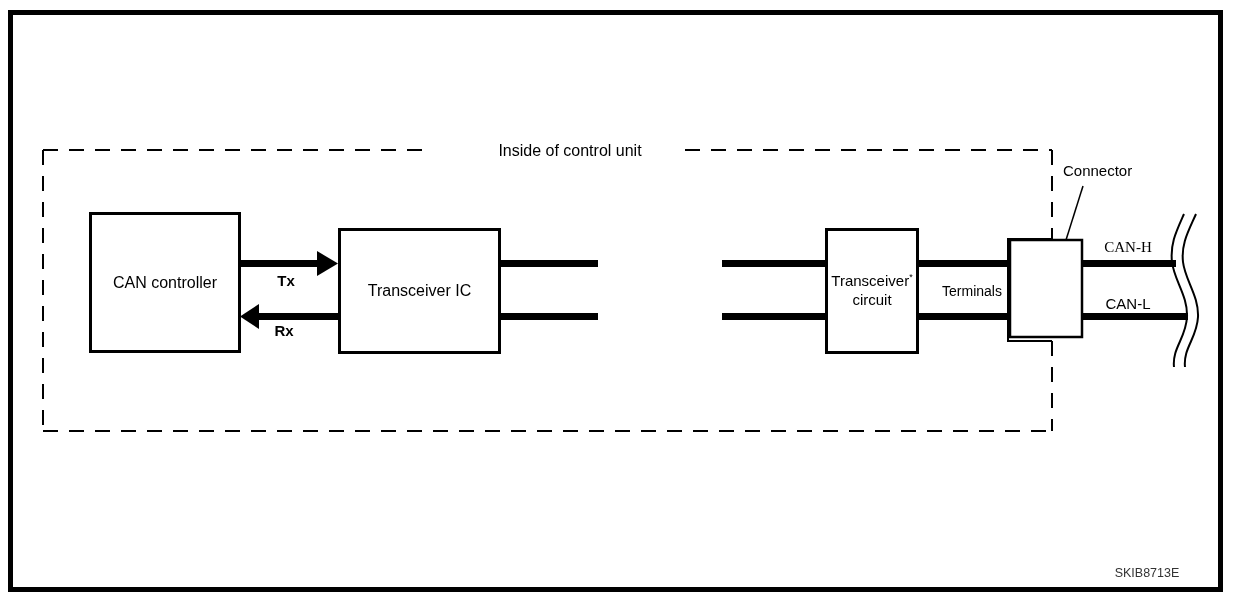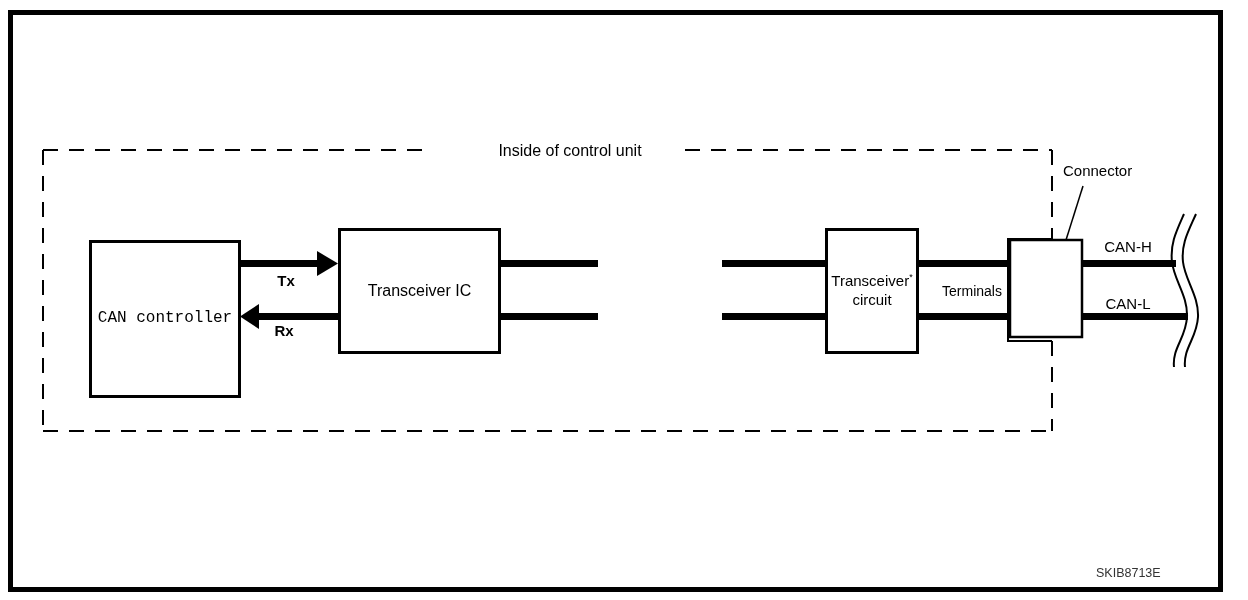--- a/index.html
+++ b/index.html
@@ -56,21 +56,21 @@
     font-size: 15px;
     line-height: 1.1;
   }
   .label.center { text-align: center; }
   .label.bold { font-weight: bold; }
   .inside-label { font-size: 16px; }
   .terminals-label { font-size: 14px; }
   .figure-code {
     font-size: 12.5px;
     color: #333333;
-    text-align: left;
+    text-align: center;
   }
 </style>
 </head>
 <body>
 
 <div class="canvas">
 
   <div class="frame"></div>
 
   <svg class="art" width="1248" height="600" viewBox="0 0 1248 600">
@@ -107,39 +107,39 @@
     <path d="M1083,186 L1066,240" stroke="#000000" stroke-width="1.5" fill="none"></path>
 
     <g stroke="#000000" stroke-width="2" fill="none">
       <path d="M1184,214 C1176,232 1170,244 1172,262 C1174,280 1188,296 1187,317 C1186,338 1172,348 1174,367"></path>
       <path d="M1196,214 C1188,232 1181,244 1183,262 C1185,280 1199,296 1198,317 C1197,338 1183,348 1185,367"></path>
     </g>
   </svg>
 
   <div class="label inside-label center" style="left:460px; top:142px; width:220px;">Inside of control unit</div>
 
-  <div class="box" style="left:89px; top:240px; width:152px; height:158px;font-family:Liberation Mono, monospace;">
+  <div class="box" style="left:89px; top:212px; width:152px; height:141px;">
     <span>CAN controller</span>
   </div>
 
   <div class="box" style="left:338px; top:228px; width:163px; height:126px;">
     <span>Transceiver IC</span>
   </div>
 
 
   <div class="box small-text" style="left:825px; top:228px; width:94px; height:126px;">
     <span><span>Transceiver</span><sup class="ast">*</sup></span>
     <span>circuit</span>
   </div>
 
   <div class="label bold center" style="left:268px; top:237px; width:36px;margin-top:36px;">Tx</div>
   <div class="label bold center" style="left:264px; top:323px; width:40px;">Rx</div>
 
   <div class="label terminals-label center" style="left:934px; top:284px; width:76px;">Terminals</div>
 
   <div class="label" style="left:1063px; top:163px;">Connector</div>
 
-  <div class="label center" style="left:1096px; top:239px; width:64px;">CAN-H</div>
+  <div class="label center" style="left:1096px; top:239px; width:64px;font-family:Liberation Serif, serif;">CAN-H</div>
   <div class="label center" style="left:1096px; top:296px; width:64px;">CAN-L</div>
 
   <div class="label figure-code" style="left:1096px; top:567px; width:102px;">SKIB8713E</div>
 
 </div>
 
 </body></html>

